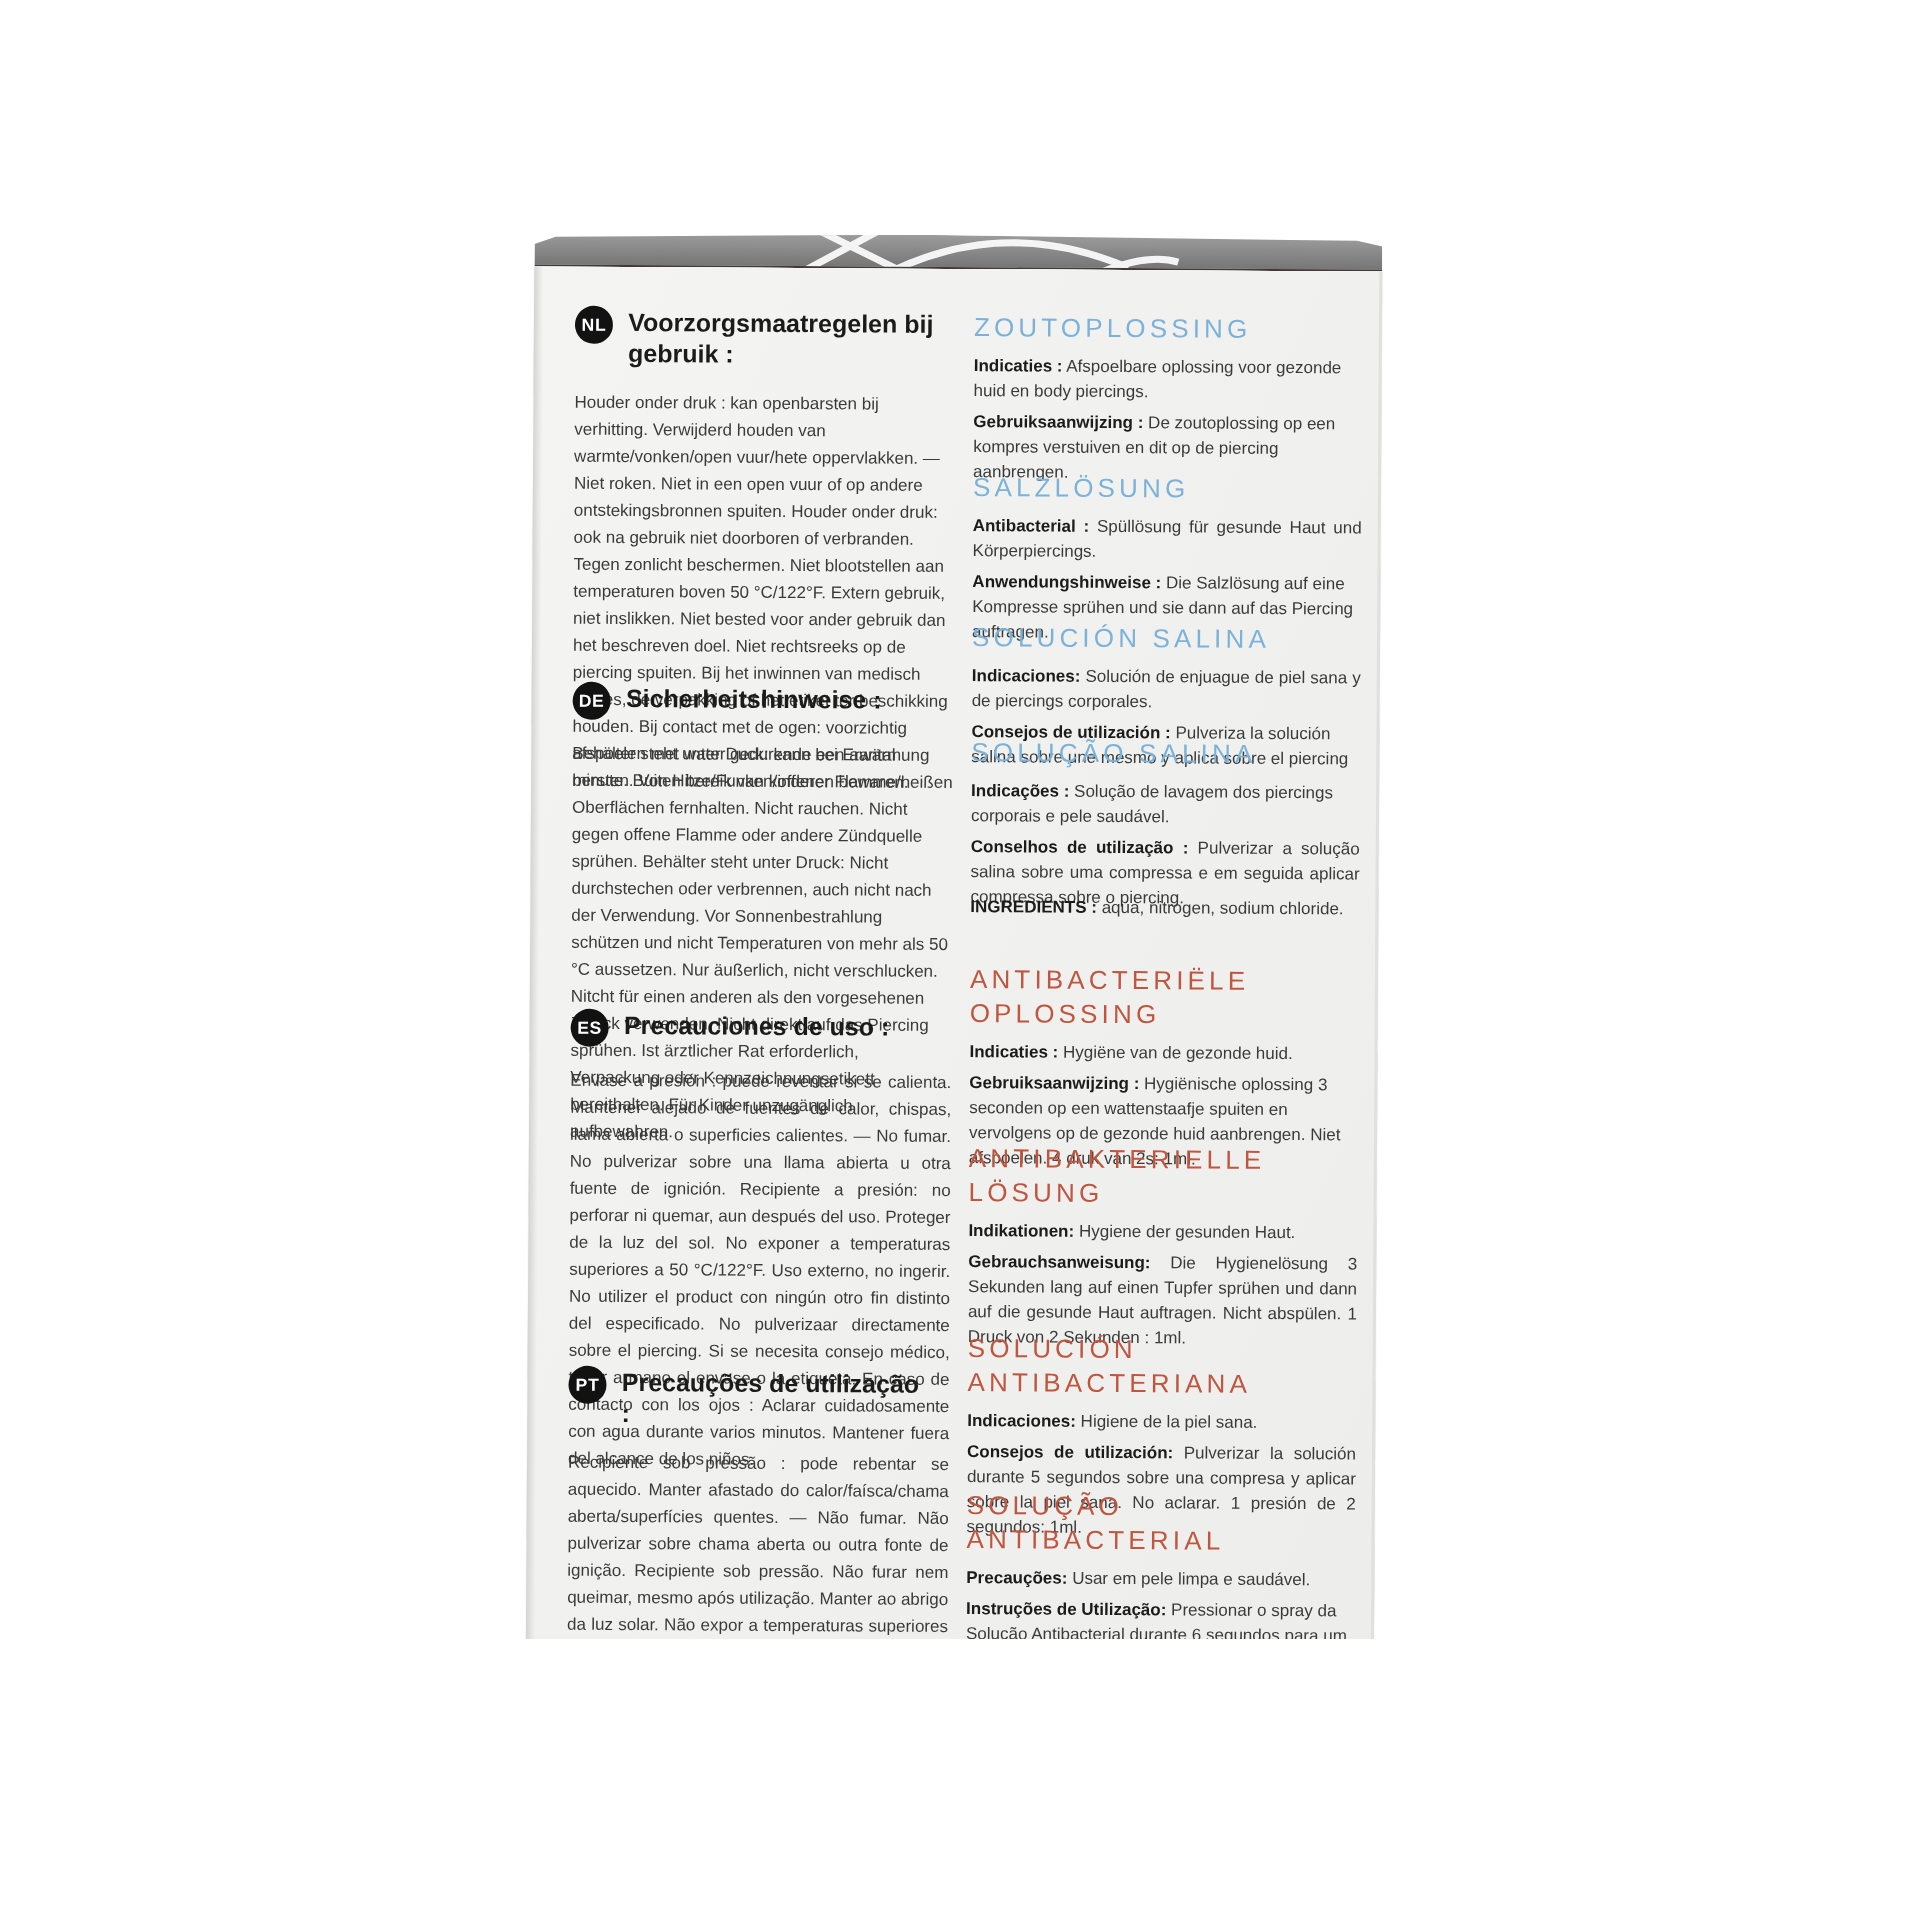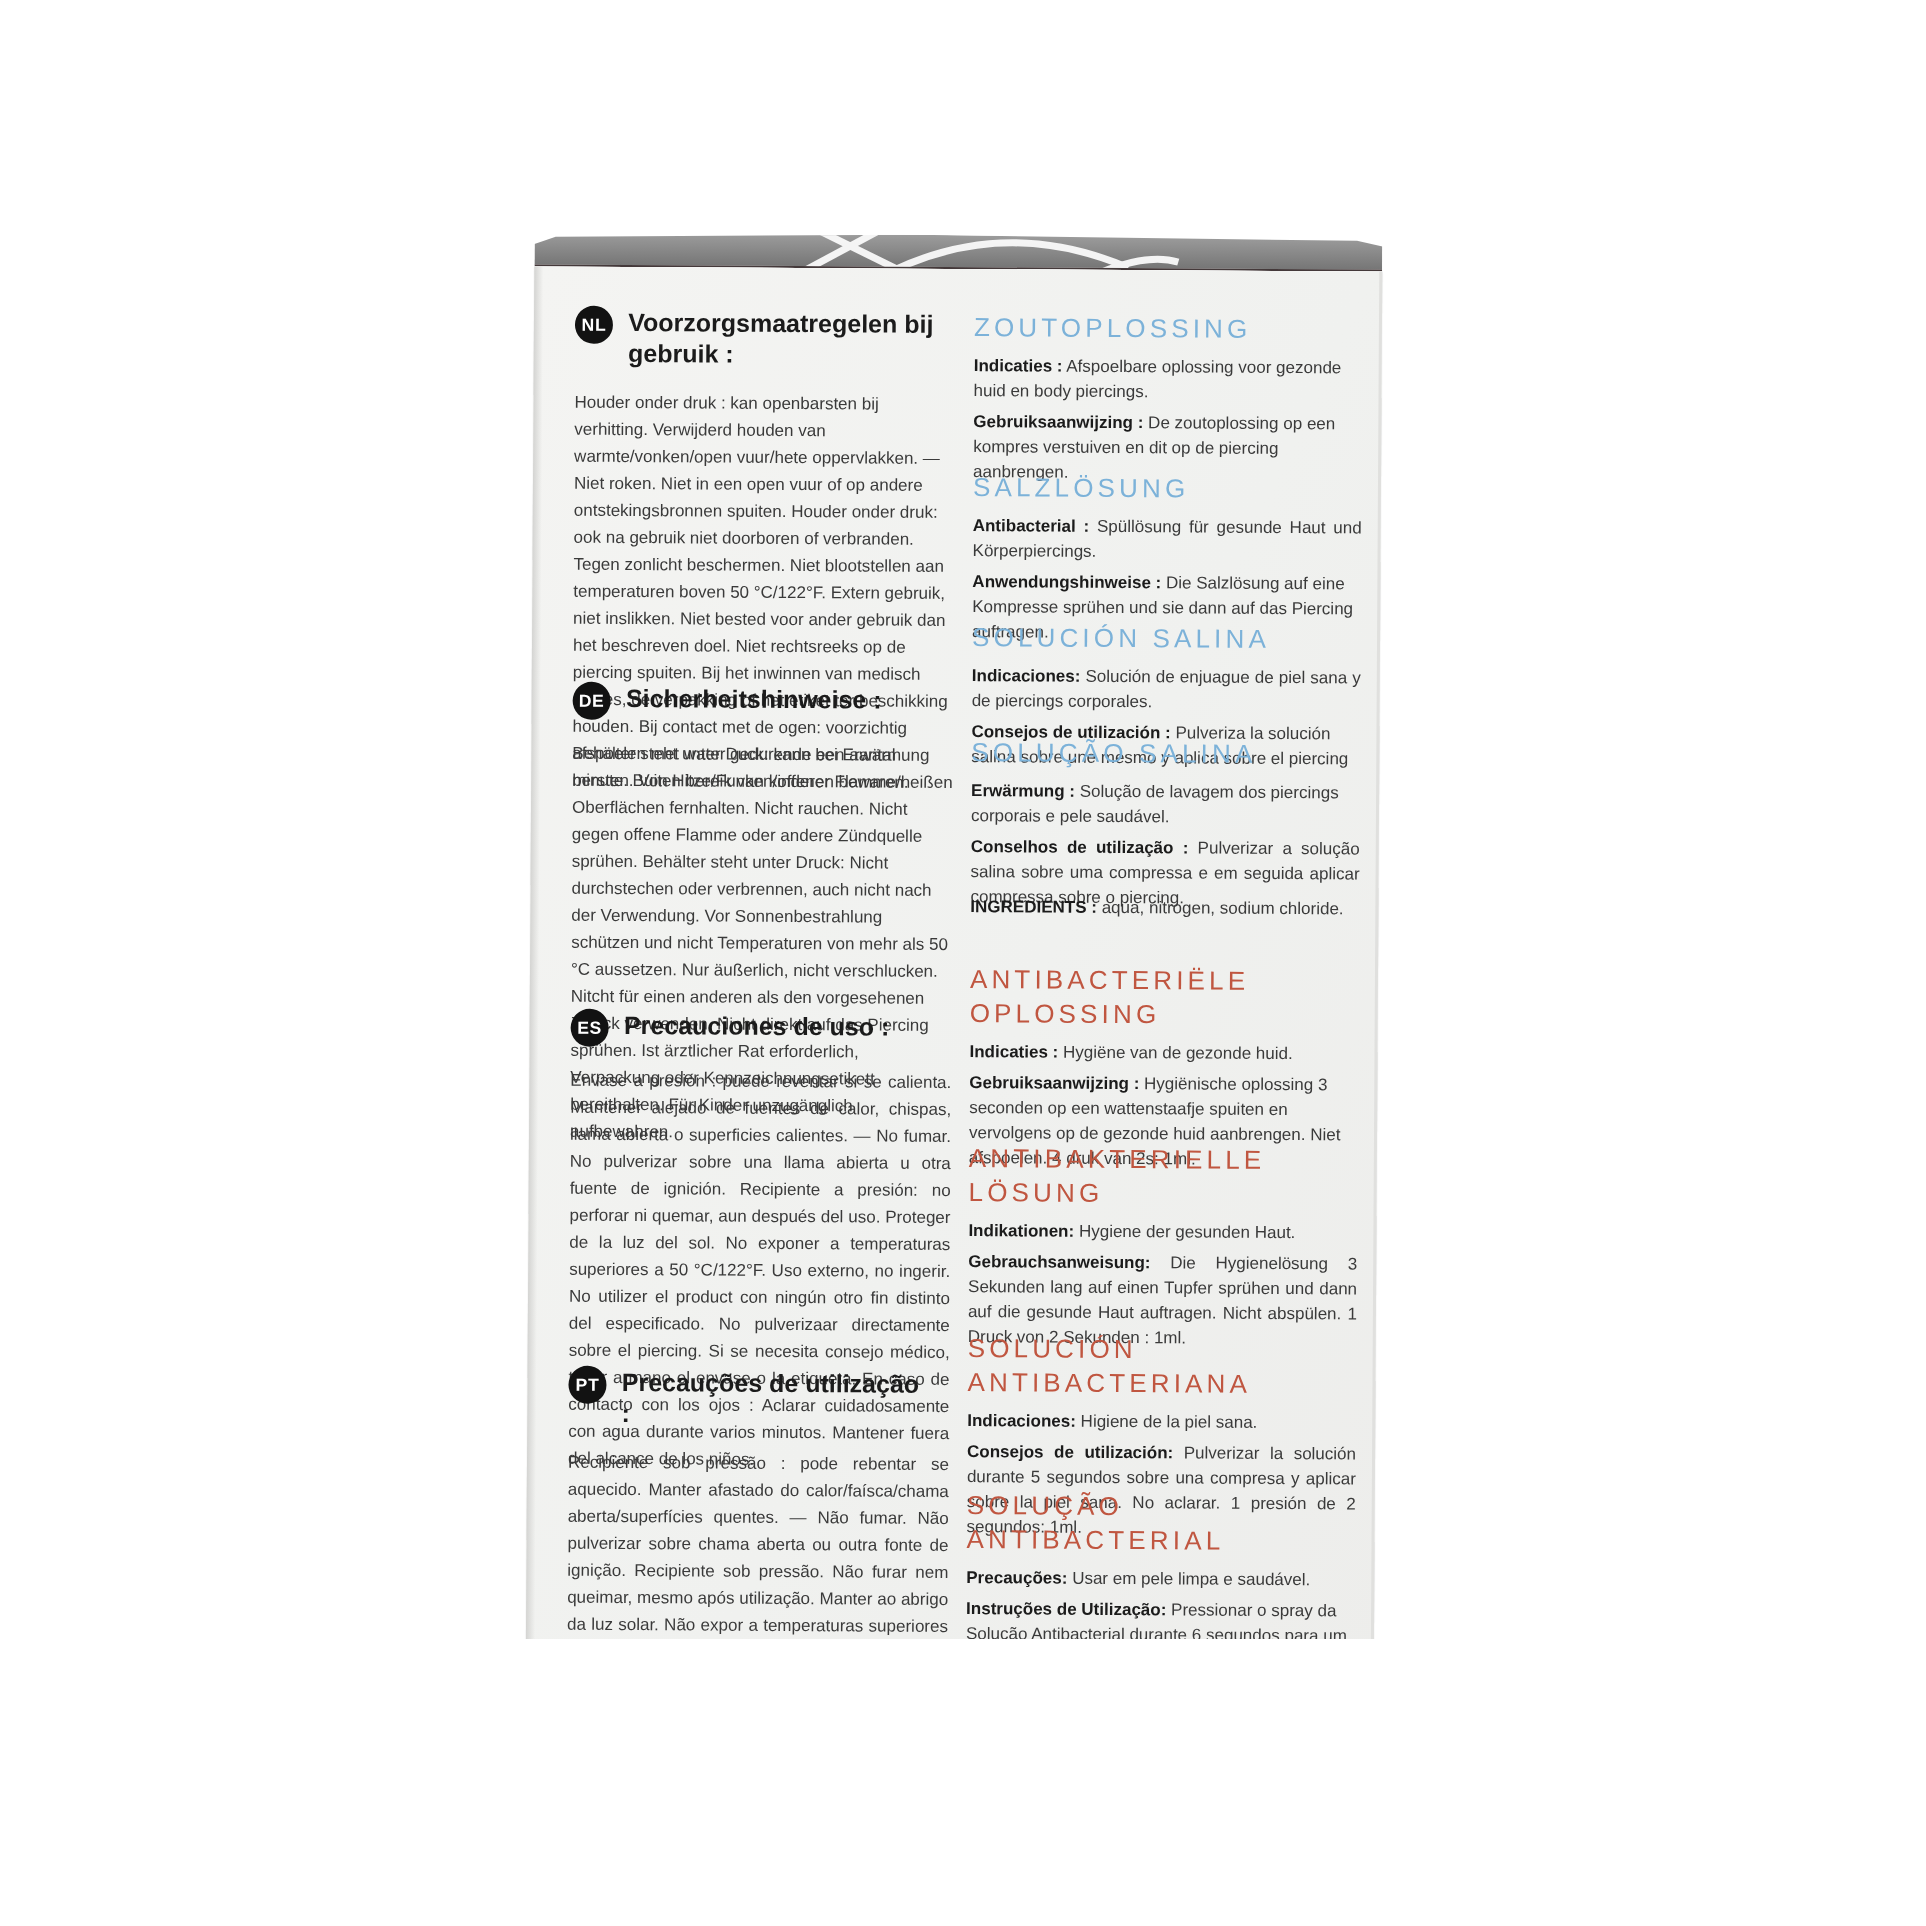--- a/index.html
+++ b/index.html
@@ -130,21 +130,21 @@
           </h2>
           <p class="ritem just"><b>Indicaciones:</b> <span>Solución de enjuague de piel sana y de piercings corporales.</span></p>
           <p class="ritem"><b>Consejos de utilización :</b> <span>Pulveriza la solución salina sobre une mesmo y aplica sobre el piercing</span></p>
         </div>
 
         <div class="rsec" style="top:466px">
           <h2 class="rtitle blue">
             <span class="title-line">SOLUÇÃO SALINA</span>
 
           </h2>
-          <p class="ritem"><b>Erwärmung :</b> <span>Solução de lavagem dos piercings corporais e pele saudável.</span></p>
+          <p class="ritem"><b>Indicações :</b> <span>Solução de lavagem dos piercings corporais e pele saudável.</span></p>
           <p class="ritem just"><b>Conselhos de utilização :</b> <span>Pulverizar a solução salina sobre uma compressa e em seguida aplicar compressa sobre o piercing.</span></p>
         </div>
 
         <p class="ing rsec" style="top:625px"><b>INGREDIENTS :</b> <span>aqua, nitrogen, sodium chloride.</span></p>
 
         <div class="rsec" style="top:693px">
           <h2 class="rtitle orange">
             <span class="title-line">ANTIBACTERIËLE</span>
             <span class="title-line">OPLOSSING</span>
           </h2>

